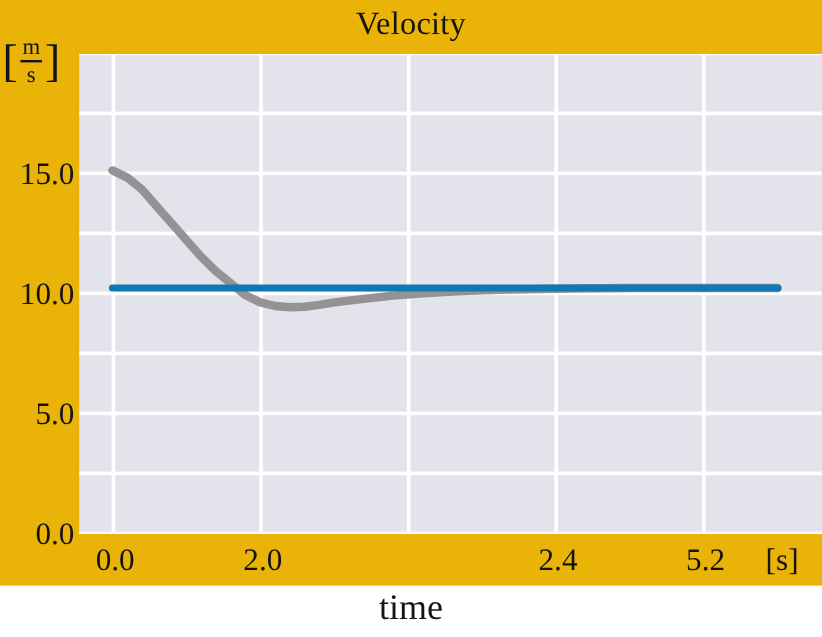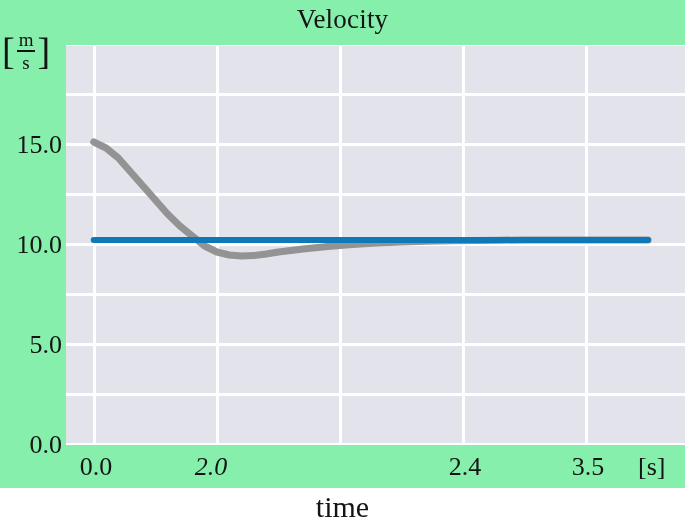--- a/index.html
+++ b/index.html
@@ -11,21 +11,21 @@
     width: 685px;
     height: 531px;
     overflow: hidden;
     font-family: "Liberation Serif", "DejaVu Serif", serif;
     color: #1a1a1a;
   }
   #figure {
     position: relative;
     width: 685px;
     height: 488px;
-    background: #86efac;
+    background: #eab308;
   }
   
   #chart-title {
     position: absolute;
     left: 0;
     top: 2px;
     width: 685px;
     text-align: center;
     font-size: 27px;
     line-height: 34px;
@@ -177,20 +177,20 @@
     <div class="gridline-v" style="left:396px;"></div>
     <div class="gridline-v" style="left:519px;"></div>
 
     <svg id="series-svg" viewBox="0 0 619 400" preserveAspectRatio="none">
       <polyline id="series-measured" fill="none" stroke-linecap="round" stroke-linejoin="round" points="27.72,97.00 40.03,103.00 52.35,113.00 64.67,127.00 76.99,141.00 89.31,155.00 101.63,169.00 113.95,181.00 126.26,191.00 138.58,201.00 150.90,207.00 163.22,210.00 175.54,211.00 187.86,210.60 200.17,209.00 212.49,207.00 237.13,204.00 261.77,201.40 286.40,199.40 311.04,198.00 335.68,197.00 360.31,196.20 384.95,195.80 409.59,195.40 434.22,195.20 458.86,195.00 489.66,195.00 520.45,195.00 551.25,195.00 582.04,195.00" stroke="#939393" stroke-width="7"></polyline>
       <polyline id="series-reference" fill="none" stroke-linecap="round" stroke-linejoin="round" points="27.72,195.00 58.51,195.00 89.31,195.00 120.10,195.00 150.90,195.00 181.70,195.00 212.49,195.00 243.29,195.00 274.08,195.00 304.88,195.00 335.68,195.00 366.47,195.00 397.27,195.00 428.06,195.00 458.86,195.00 489.66,195.00 520.45,195.00 551.25,195.00 582.04,195.00" stroke="#1178b8" stroke-width="6"></polyline>
     </svg>
   </div>
 
   <div class="xtick" style="left:41px;">0.0</div>
-  <div class="xtick" style="left:156px;font-style:italic;">2.0</div>
+  <div class="xtick" style="left:164px;">2.0</div>
   <div class="xtick" style="left:410px;">2.4</div>
-  <div class="xtick" style="left:533px;">3.5</div>
+  <div class="xtick" style="left:533px;">5.2</div>
 
   <div id="x-unit">[s]</div>
   <div id="x-axis-label">time</div>
 
 </div>
 
 </body></html>

